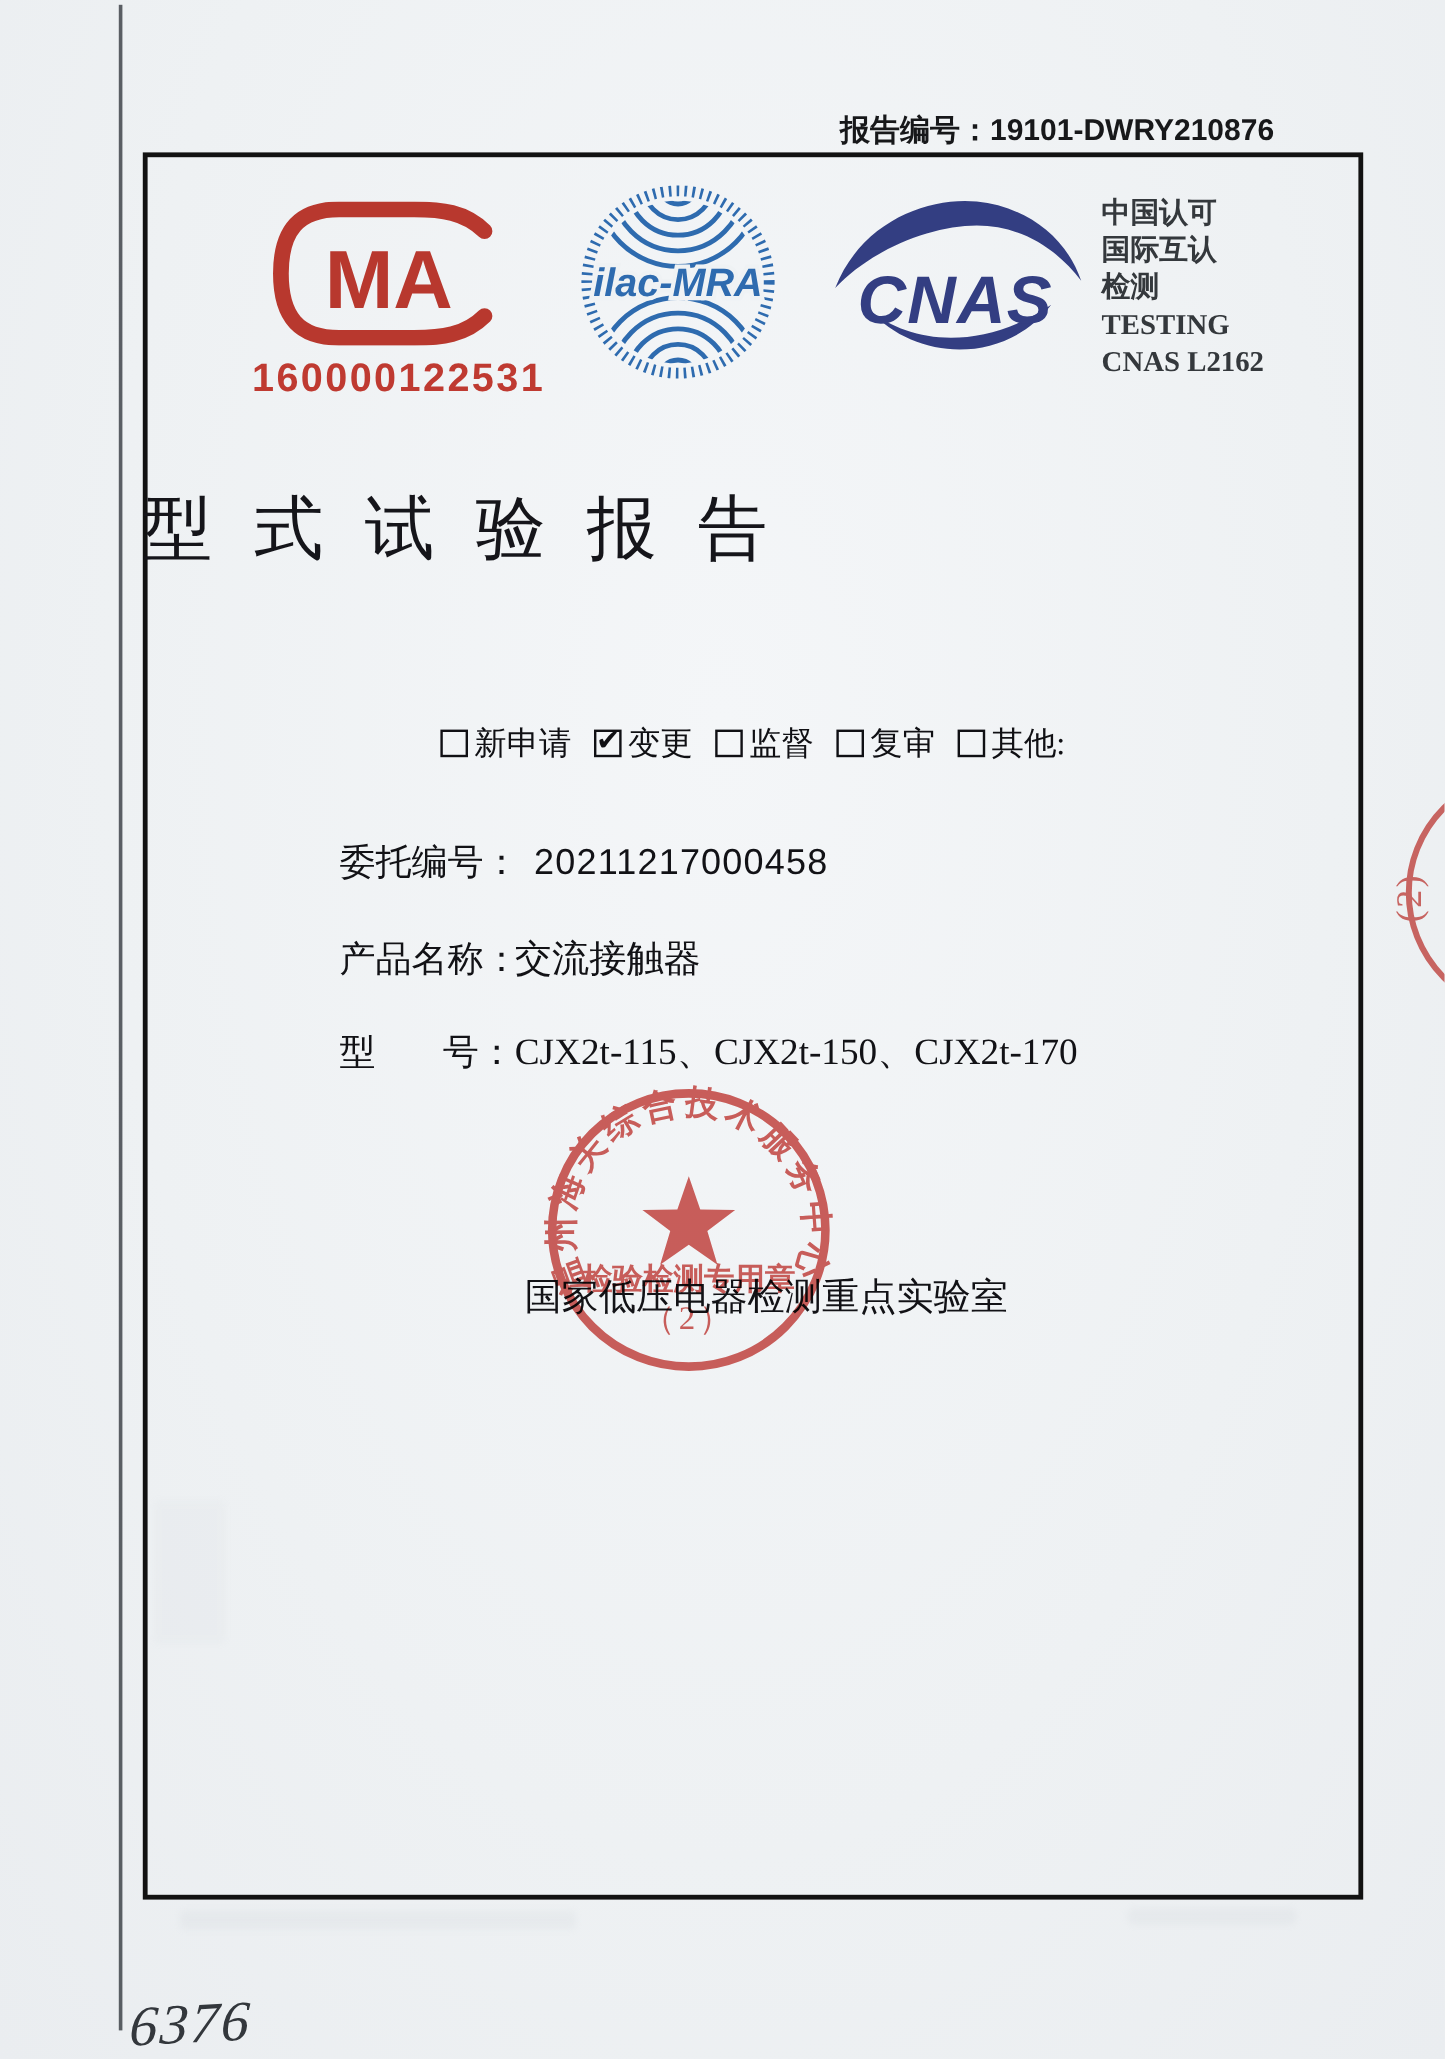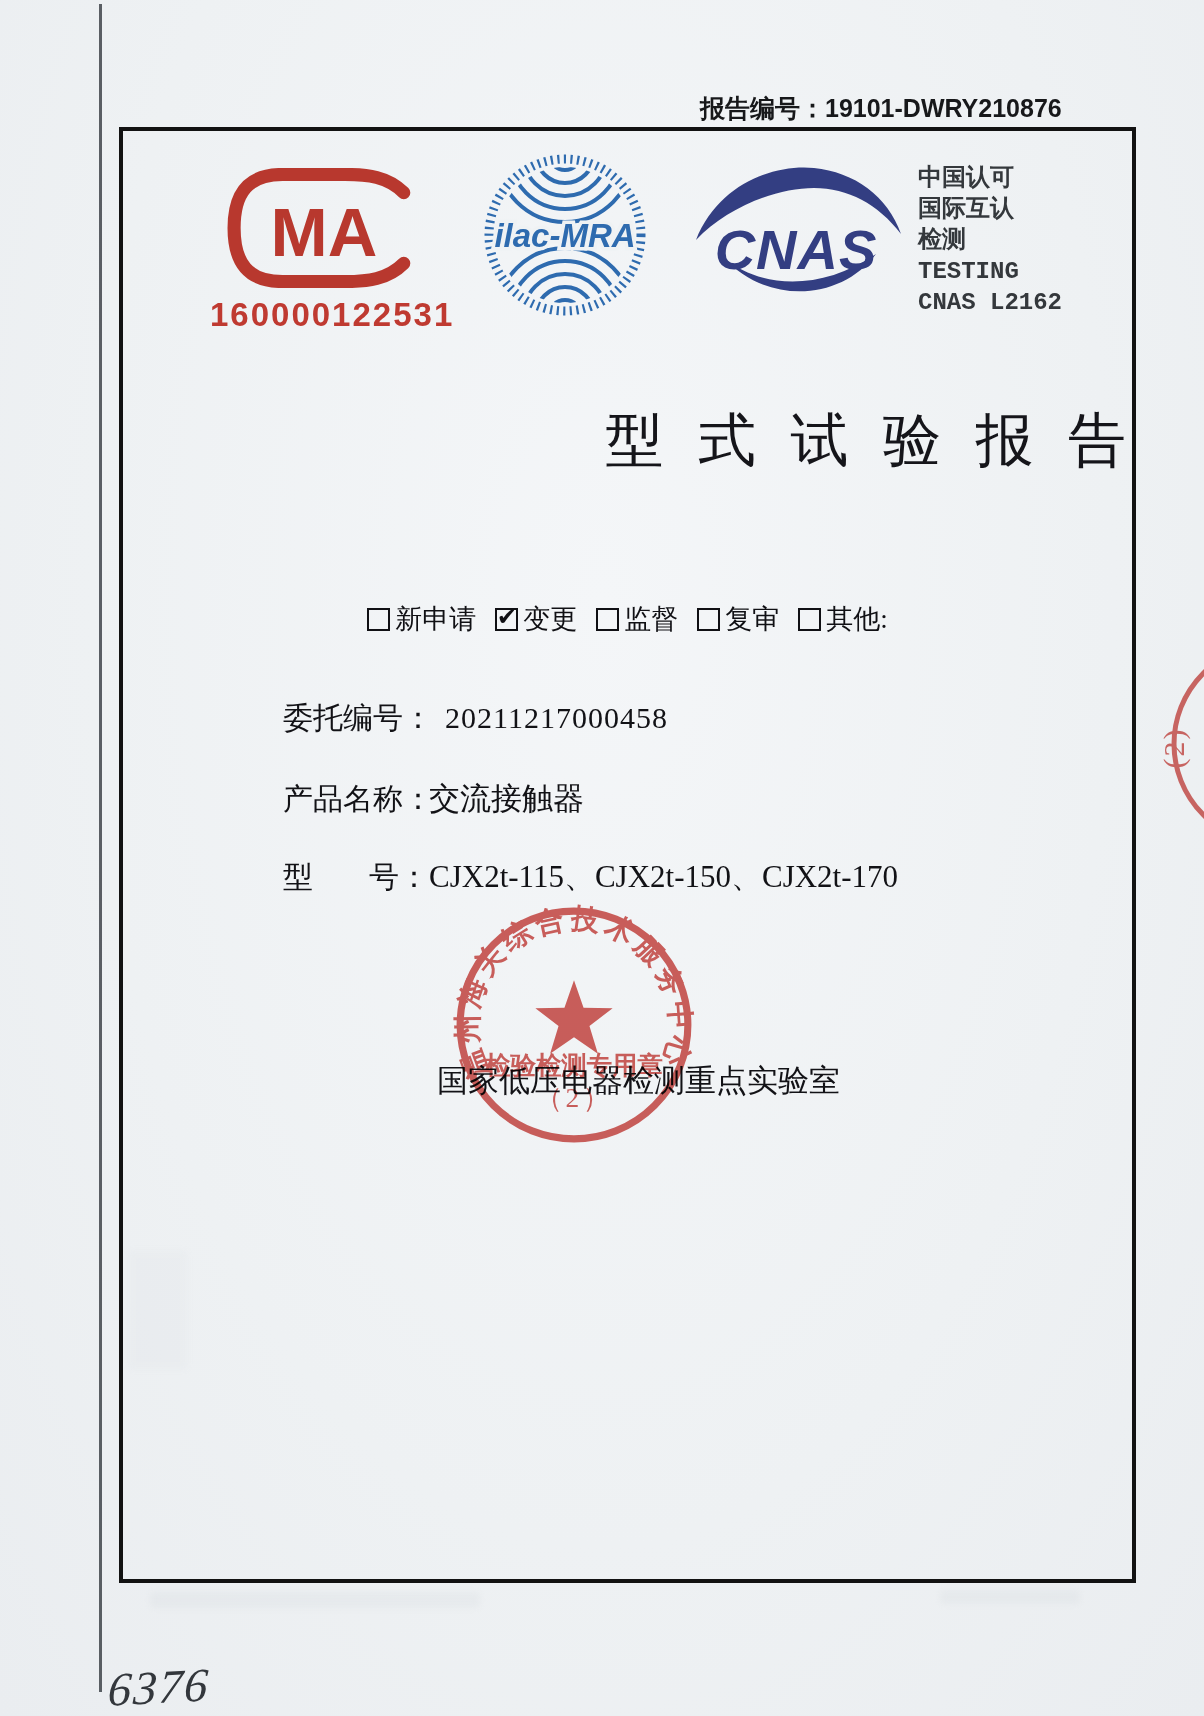--- a/index.html
+++ b/index.html
@@ -15,38 +15,38 @@
   .frame{position:absolute;left:119px;top:127px;width:1017px;height:1456px;border:4px solid #121212;box-sizing:border-box;}
 
   
   .cma-logo{position:absolute;left:226px;top:168px;width:202px;height:120px;}
   .cma-number{position:absolute;left:210px;top:296px;width:240px;
     font-family:"Liberation Sans","DejaVu Sans",sans-serif;font-weight:600;font-size:33px;
     letter-spacing:2px;color:#bf3a31;white-space:nowrap;}
   .ilac-logo{position:absolute;left:480px;top:150px;width:170px;height:170px;}
   .cnas-logo{position:absolute;left:688px;top:162px;width:225px;height:140px;}
   .accred{position:absolute;left:918px;top:163px;
-    font-family:Liberation Mono, monospace;font-weight:bold;font-size:24px;
+    font-family:Liberation Serif, serif;font-weight:bold;font-size:24px;
     line-height:31px;color:#34383c;white-space:nowrap;}
 
-  .doc-title{position:absolute;left:119px;top:402px;width:1017px;text-align:right;
+  .doc-title{position:absolute;left:119px;top:402px;width:1017px;text-align:left;
     font-size:58px;letter-spacing:10px;color:#15151a;white-space:nowrap;}
 
   .cb-row{position:absolute;left:119px;top:601px;width:1017px;display:flex;justify-content:center;
     align-items:center;gap:19px;font-size:27px;color:#101014;}
   .cb{display:inline-flex;align-items:center;}
   .cb .box{display:inline-flex;align-items:center;justify-content:center;width:23px;height:23px;
     border:2.5px solid #101014;margin-right:5px;box-sizing:border-box;background:transparent;}
   .cb .mark{font-family:"DejaVu Sans",sans-serif;font-size:24px;font-weight:bold;line-height:1;
     color:#101014;transform:translate(0px,-2px);}
 
   .frow{position:absolute;left:283px;font-size:30px;color:#121216;white-space:nowrap;}
   .f-label{display:inline-block;width:146px;}
   .model-label{display:inline-flex;width:146px;justify-content:space-between;}
-  .num-val{font-family:Liberation Serif, serif;font-size:30px;letter-spacing:1px;margin-left:16px;margin-top:34px;}
+  .num-val{font-family:Liberation Sans, sans-serif;font-size:30px;letter-spacing:1px;margin-left:16px;margin-top:34px;}
   .serif-val{font-size:31px;}
   .row-consign{top:698px;}
   .row-product{top:778px;}
   .row-model1{top:856px;}
   .row-model2{top:897px;left:427px;}
   .row-agency{top:989px;}
   .row-lab{top:1060px;left:437px;}
 
   .stamp{position:absolute;left:452px;top:903px;width:244px;height:244px;
     mix-blend-mode:multiply;opacity:.85;}

